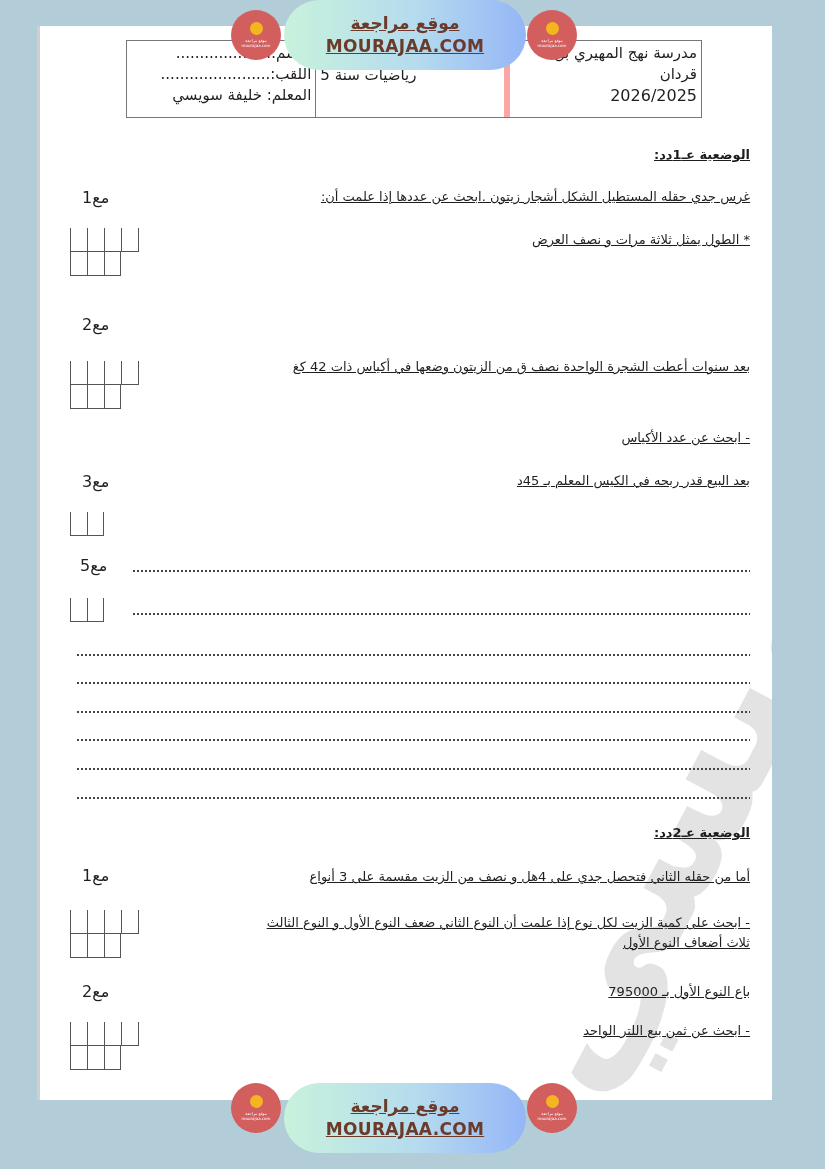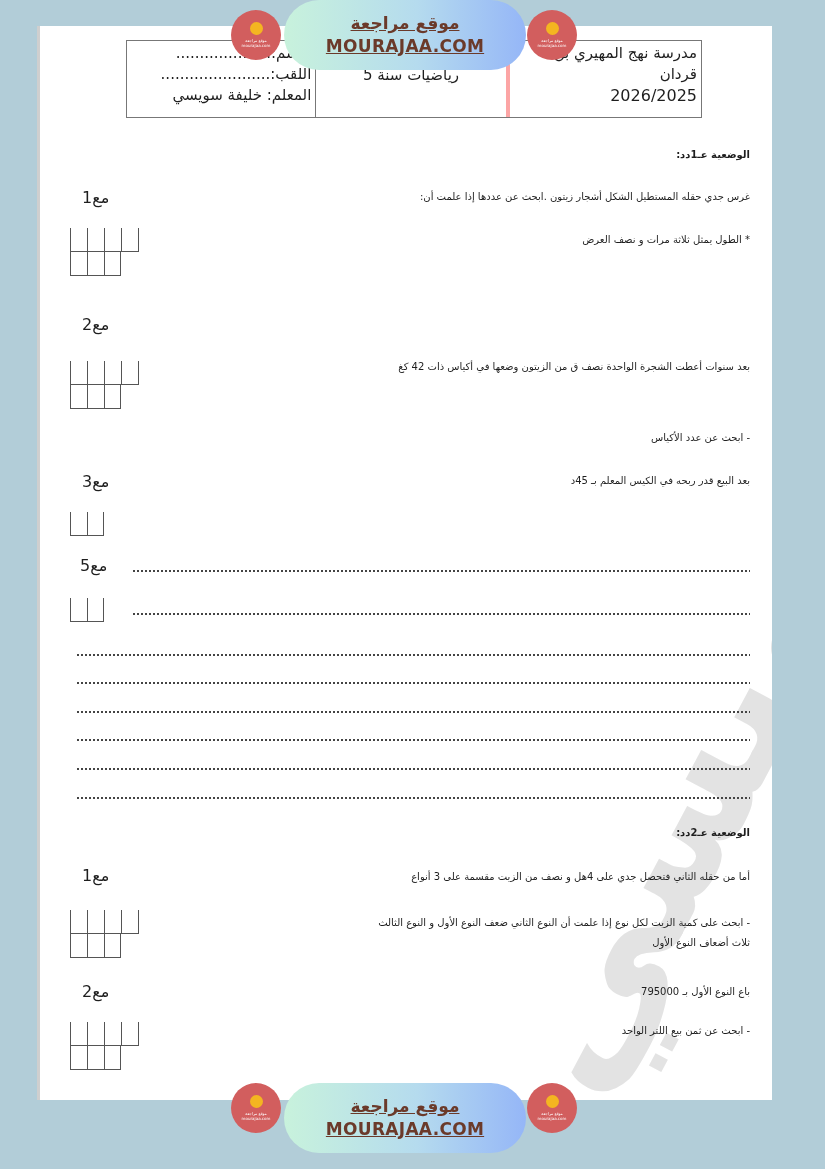--- a/index.html
+++ b/index.html
@@ -22,34 +22,34 @@
 
     
     .hdr {
       position: absolute; left: 86px; top: 14px;
       width: 576px; height: 78px;
       border: 1px solid #777;
       display: flex; flex-direction: row;
     }
     .hdr .cell { height: 100%; font-size: 15px; line-height: 21px; padding: 2px 4px; }
     .hdr .c-left { width: 190px; border-right: 1px solid #777; }
-    .hdr .c-mid { width: 194px; border-right: 4px solid #fca5a5; text-align: center; padding-top: 24px; }
+    .hdr .c-mid { width: 194px; border-right: 6px solid #fca5a5; padding-top: 24px; }
     .hdr .c-right { width: 192px; }
     .dots-line { display: block; white-space: nowrap; overflow: hidden; }
 
     
     .watermark {
       position: absolute; left: 130px; top: 330px;
       font-size: 190px; font-weight: bold; color: #e3e3e3;
       transform: rotate(-62deg); transform-origin: center;
       white-space: nowrap; z-index: 0; direction: rtl;
       letter-spacing: -6px;
     }
 
-    .line { position: absolute; right: 22px; font-size: 10px; line-height: 22px; z-index: 1; white-space: nowrap; }
+    .line { position: absolute; right: 22px; font-size: 13px; line-height: 22px; z-index: 1; white-space: nowrap; text-decoration: underline; }
     .label { position: absolute; font-size: 16px; z-index: 1; direction: ltr; }
 
     
     .gbox { position: absolute; z-index: 1; }
     .gbox .row { display: flex; }
     .gbox .c { width: 17px; height: 24px; border-left: 1.5px solid #555; }
     .gbox .top .c { border-bottom: 1.5px solid #555; }
     .gbox .top .c:last-child { width: 1px; border-bottom: none; }
     .gbox .top .c.endcap { width: 1px; }
     .gbox .bot .c { border-bottom: 1.5px solid #555; }

